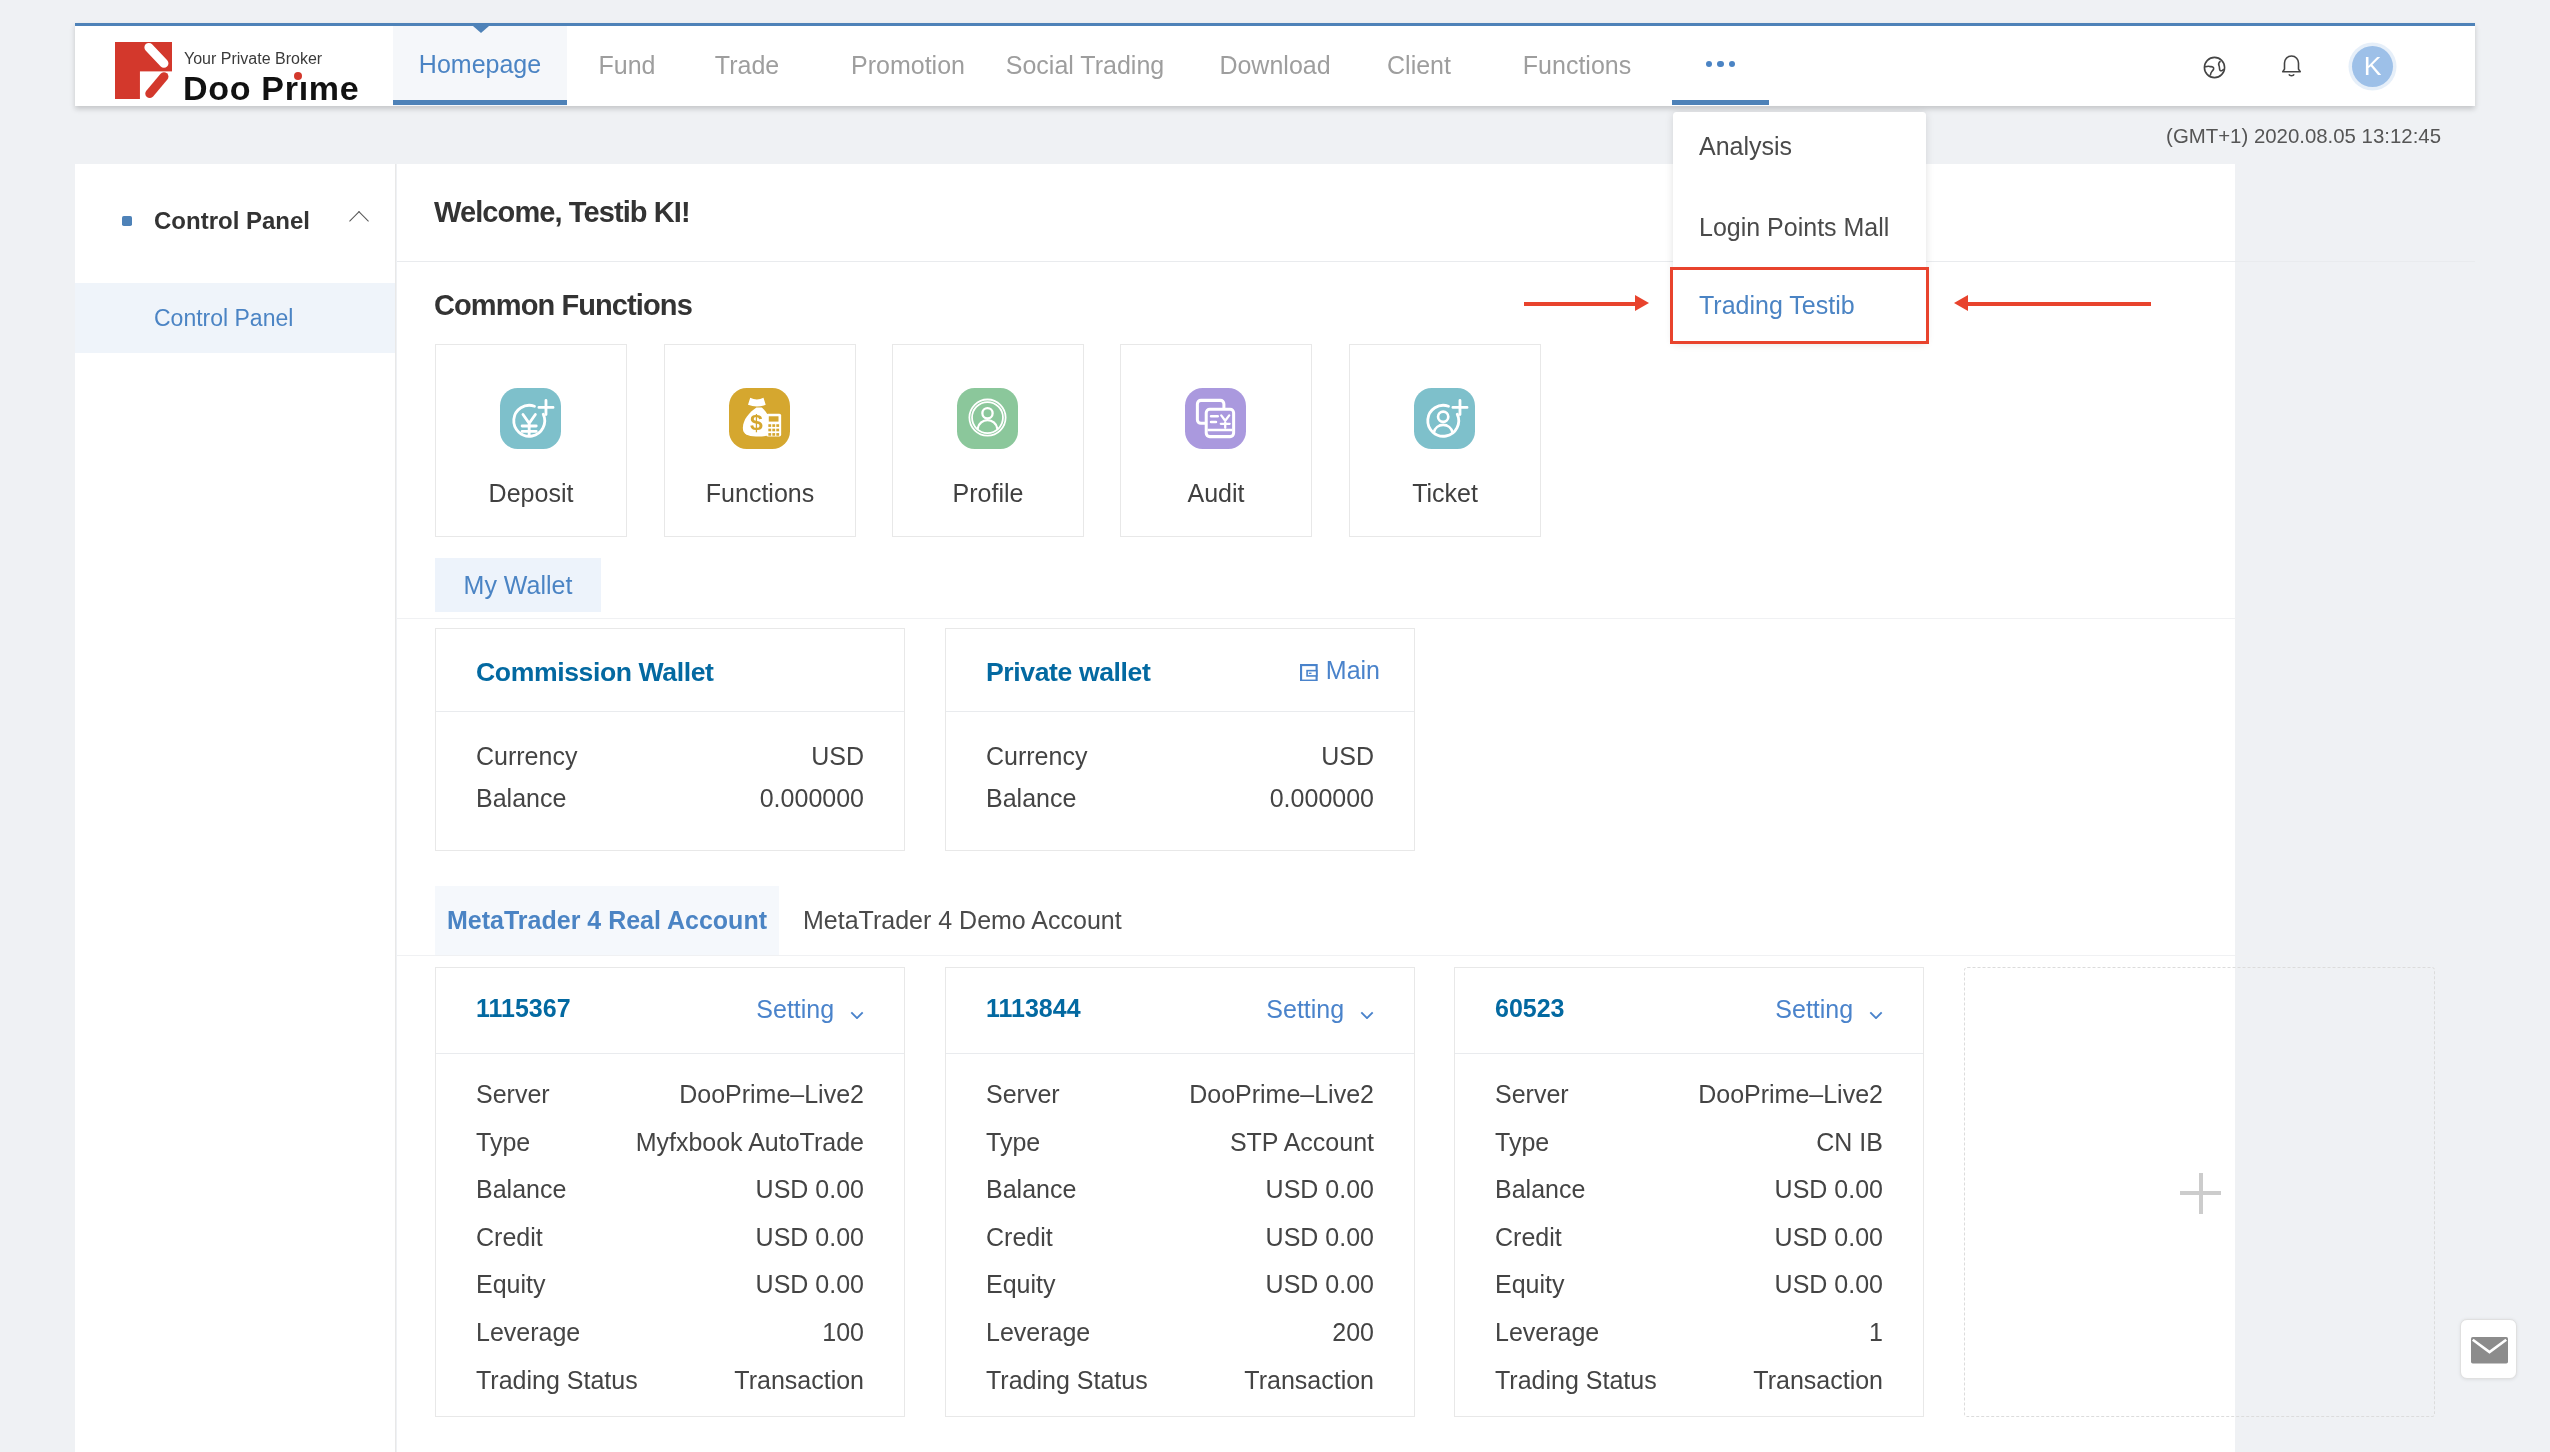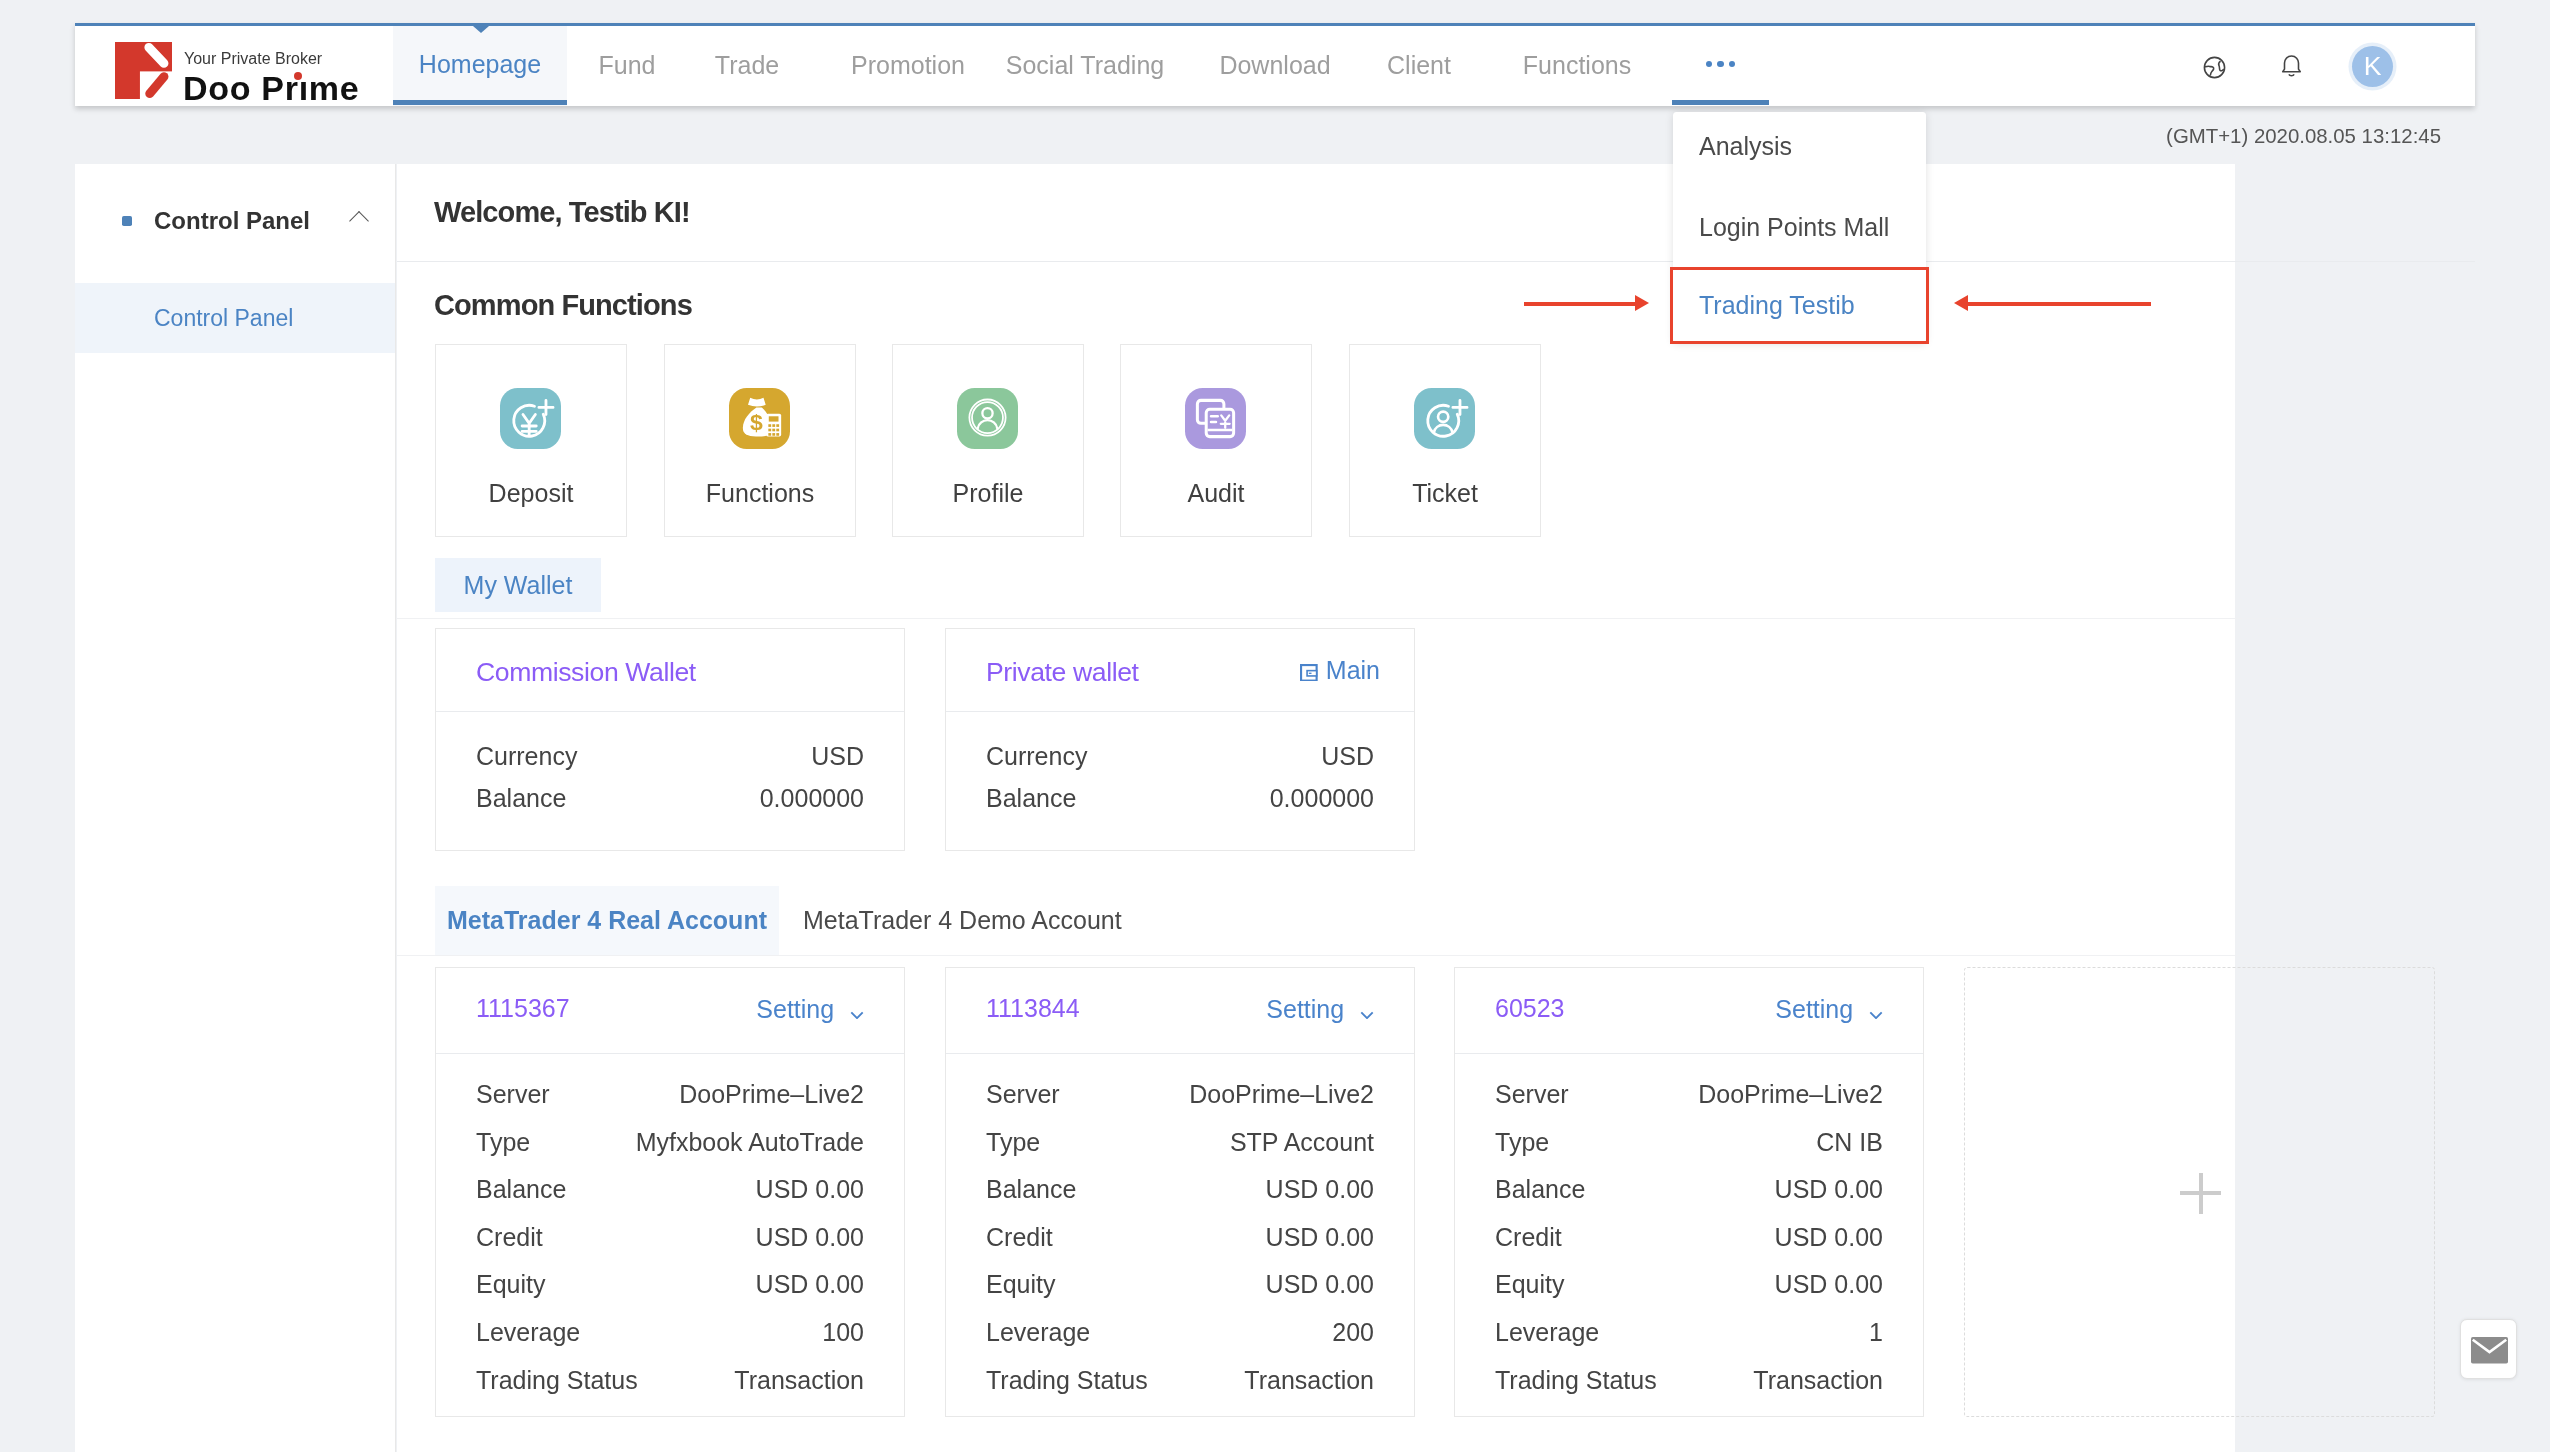--- a/index.html
+++ b/index.html
@@ -36,21 +36,21 @@
 
 .fcard { position:absolute; top:180px; width:192px; height:193px; border:0.9px solid #e8e8e8; background:#fff; }
 .fcard .ic { position:absolute; left:64px; top:43px; width:61px; height:61px; border-radius:17.7px; }
 .fcard .lb { position:absolute; width:100%; top:134px; text-align:center; font-size:25px; color:#404040; }
 
 .tabchip { position:absolute; left:38px; font-size:25px; color:#4b84c4; text-align:center; }
 #wtab { top:394px; width:166px; height:54px; line-height:54px; background:#edf3fb; }
 #wline { position:absolute; left:0; top:454px; width:2078px; height:0.9px; background:#f0f1f3; }
 
 .card { position:absolute; border:0.9px solid #e8e8e8; background:#fff; }
-.card .ttl { position:absolute; left:40px; top:27.5px; font-size:26.6px; font-weight:normal; color:#8b5cf6; letter-spacing:-0.4px; }
+.card .ttl { position:absolute; left:40px; top:27.5px; font-size:26.6px; font-weight:bold; color:#0369a1; letter-spacing:-0.4px; }
 .card .hdiv { position:absolute; left:0; top:82px; width:100%; height:0.9px; background:#e9ebee; }
 .card .row { position:absolute; left:40px; right:40px; height:25px; font-size:25px; color:#444; }
 .card .row .v { position:absolute; right:0; top:0; }
 
 #mt4line { position:absolute; left:0; top:791px; width:2078px; height:0.9px; background:#f0f1f3; }
 #mttab1 { top:722px; width:344px; height:69px; line-height:69px; background:#f5f8fc; font-weight:bold; }
 #mttab2 { position:absolute; left:406px; top:722px; height:69px; line-height:69px; font-size:25px; color:#4a4a4a; }
 
 .blue { color:#4b84c4; }
 #dropdown .it.blue { color:#4b84c4; }

